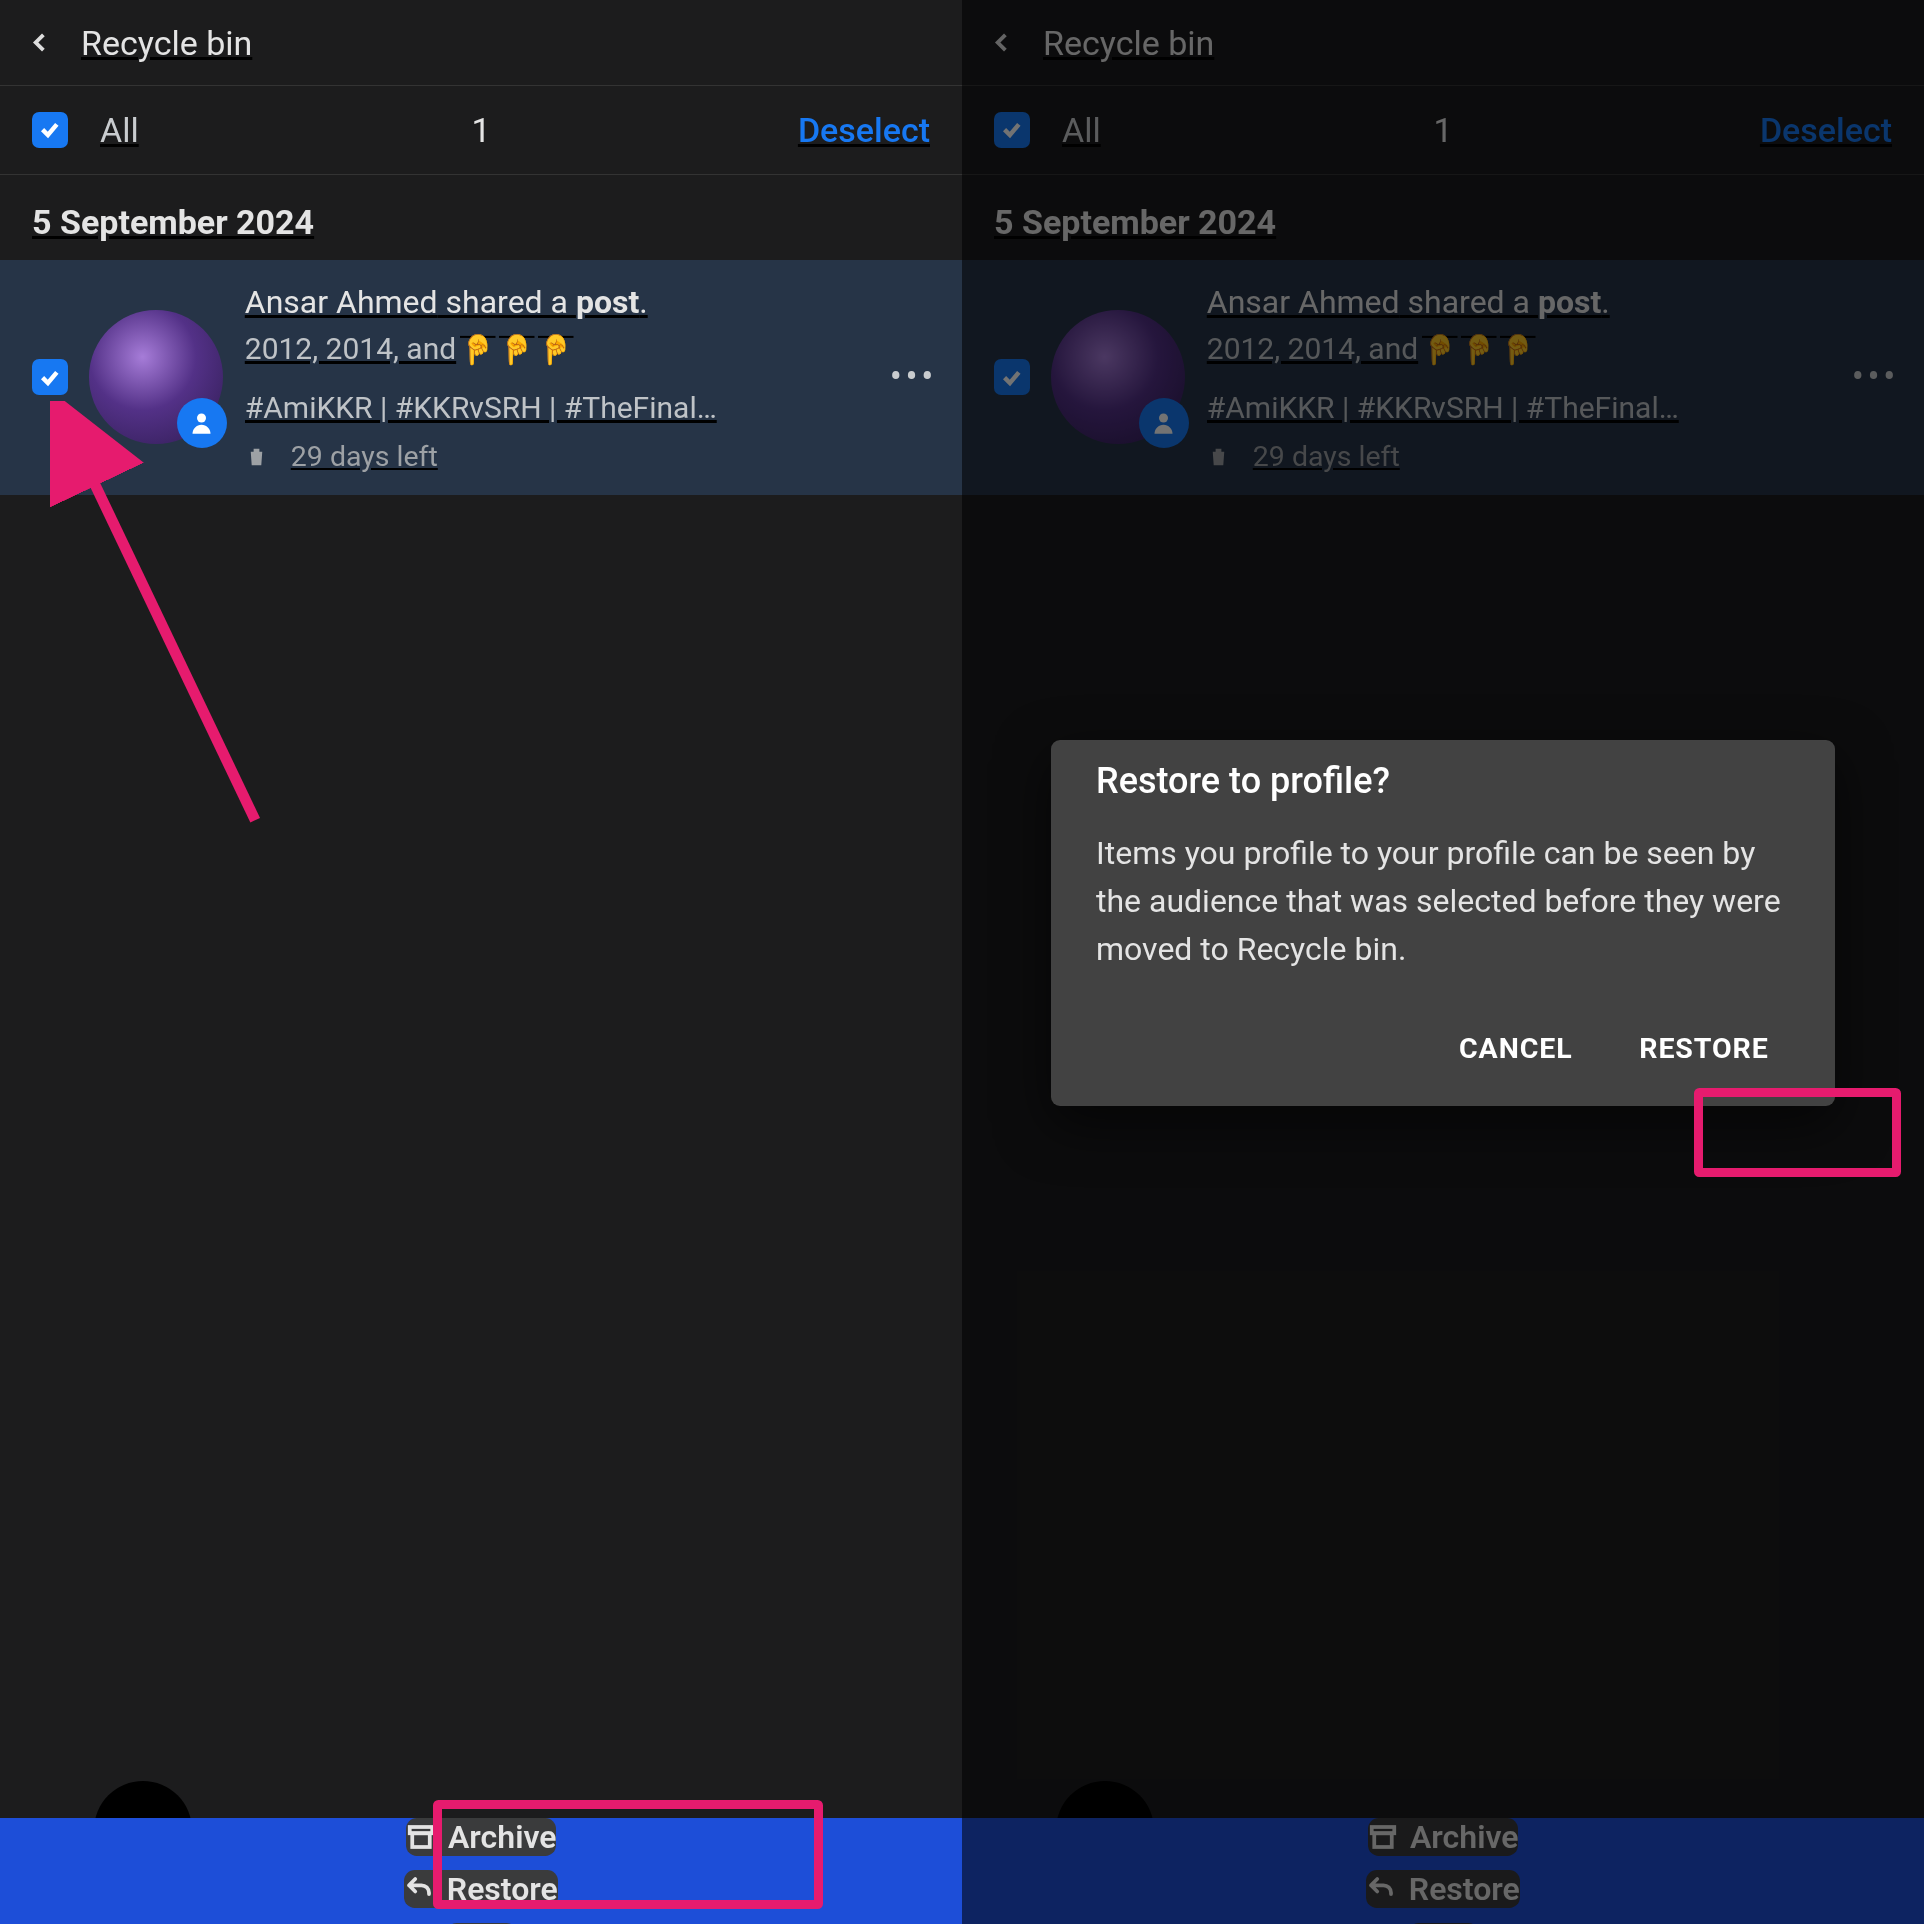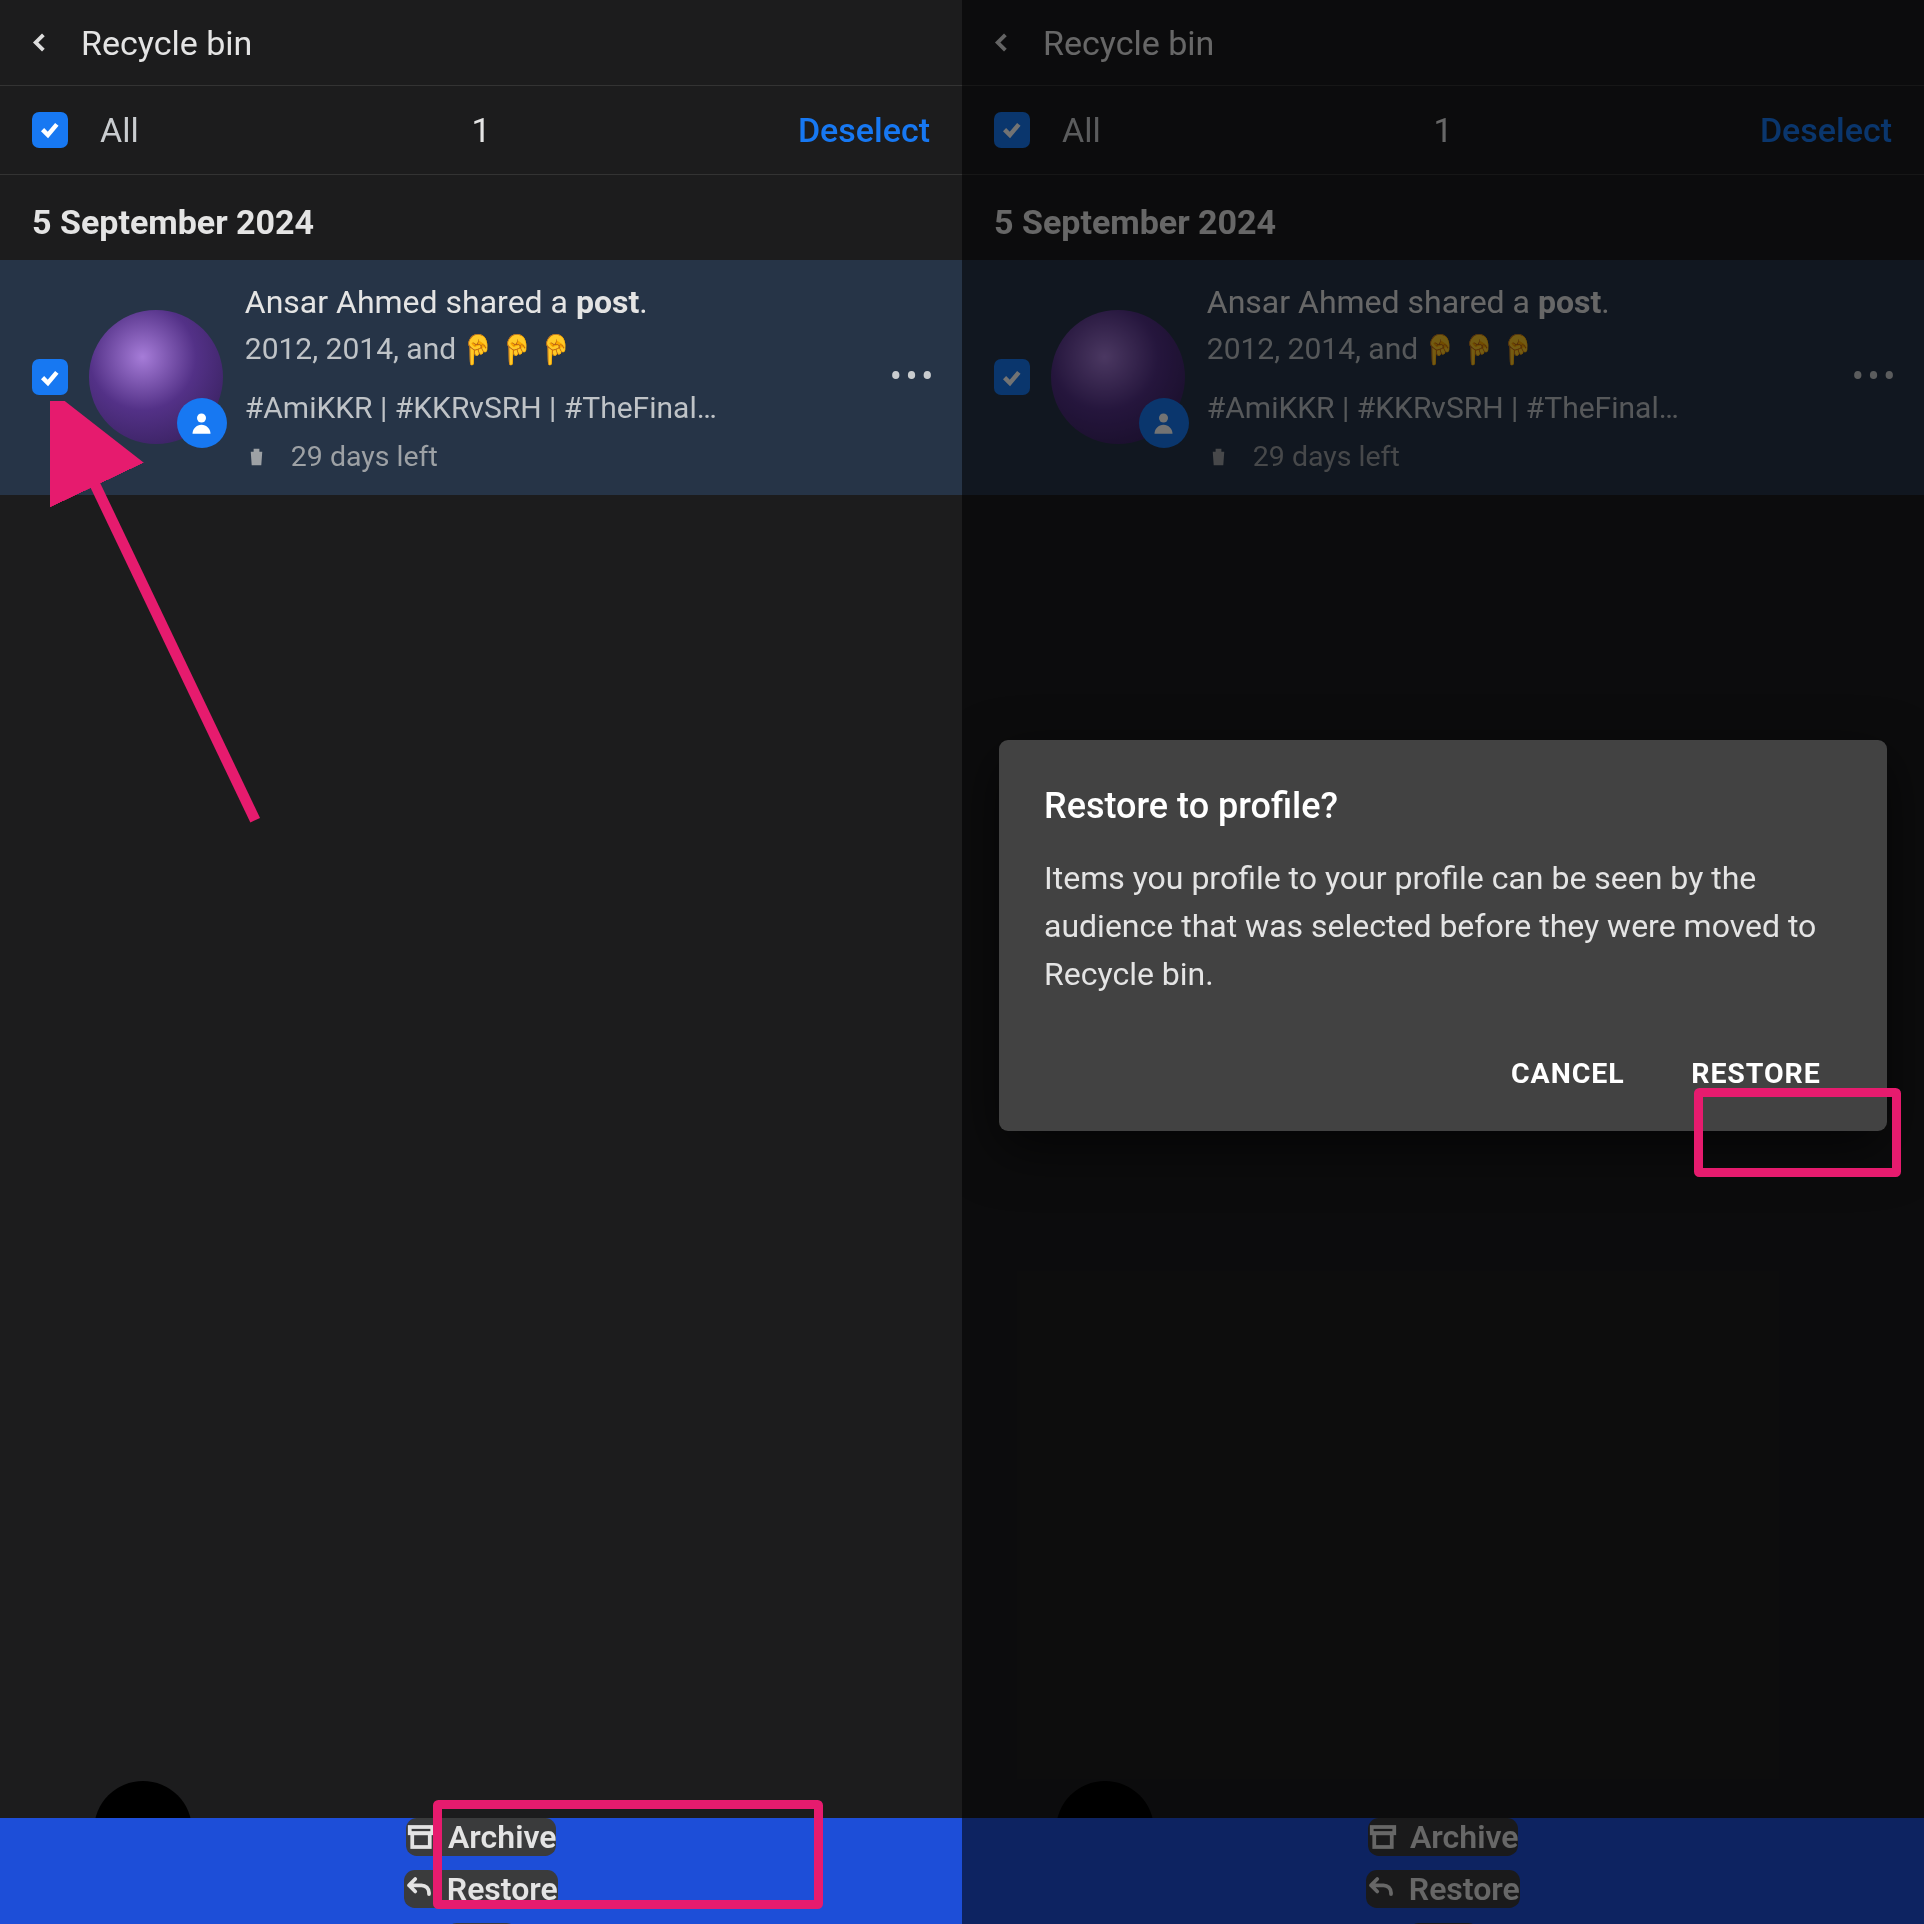--- a/index.html
+++ b/index.html
@@ -10,20 +10,21 @@
     height: 1925px;
     display: flex;
     position: relative;
   }
   .panel {
     width: 962px;
     height: 1925px;
     background: #1c1c1d;
     position: relative;
     overflow: hidden;
+    text-decoration: underline;
   }
   .panel.dimmed::after {
     content: "";
     position: absolute;
     inset: 0;
     background: rgba(0,0,0,0.55);
     pointer-events: none;
   }
   
   .header {
@@ -196,24 +197,24 @@
     align-items: center;
     justify-content: center;
   }
   .fab svg { width: 39px; height: 39px; stroke:#fff; stroke-width:3; fill:none; }
   
   .dialog {
     position: absolute;
     left: 50%;
     top: 740px;
     transform: translateX(-50%);
-    width: 888px;
+    width: 784px;
     background: #424242;
     border-radius: 9px;
-    padding: 45px 45px 23px 45px;
+    padding: 20px 45px 23px 45px;
     z-index: 10;
     box-shadow: 0 18px 53px rgba(0,0,0,.6);
   }
   .dialog-title { color: #fff; font-size: 36px; font-weight: 500; margin-bottom: 27px; }
   .dialog-body { color: #e4e4e4; font-size: 32px; line-height: 1.5; }
   .dialog-actions { display: flex; justify-content: flex-end; gap: 24px; margin-top: 41px; }
   .dialog-btn { color: #fff; font-size: 28.5px; font-weight: 700; letter-spacing: 0.9px; padding: 18px 21.4px; }
   
   .arrow-annot {
     position: absolute;

